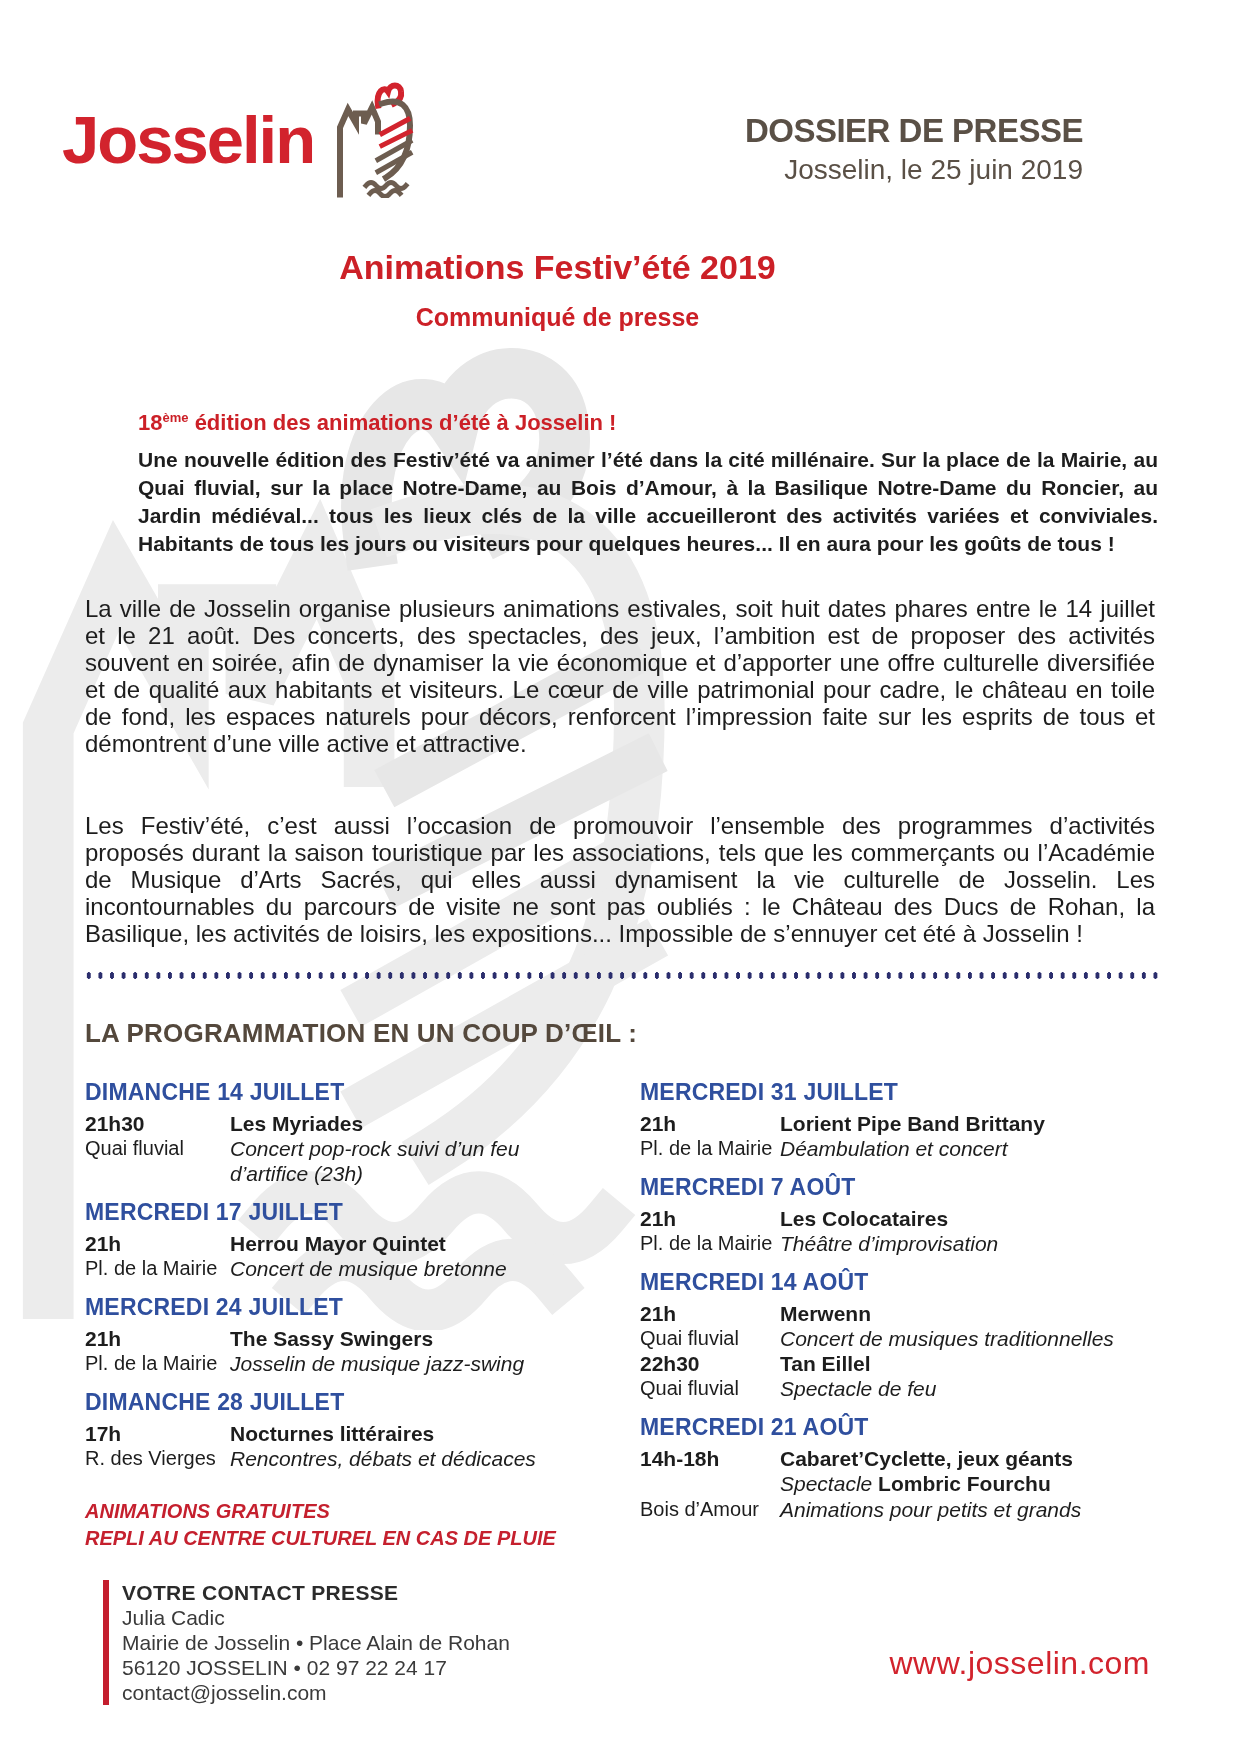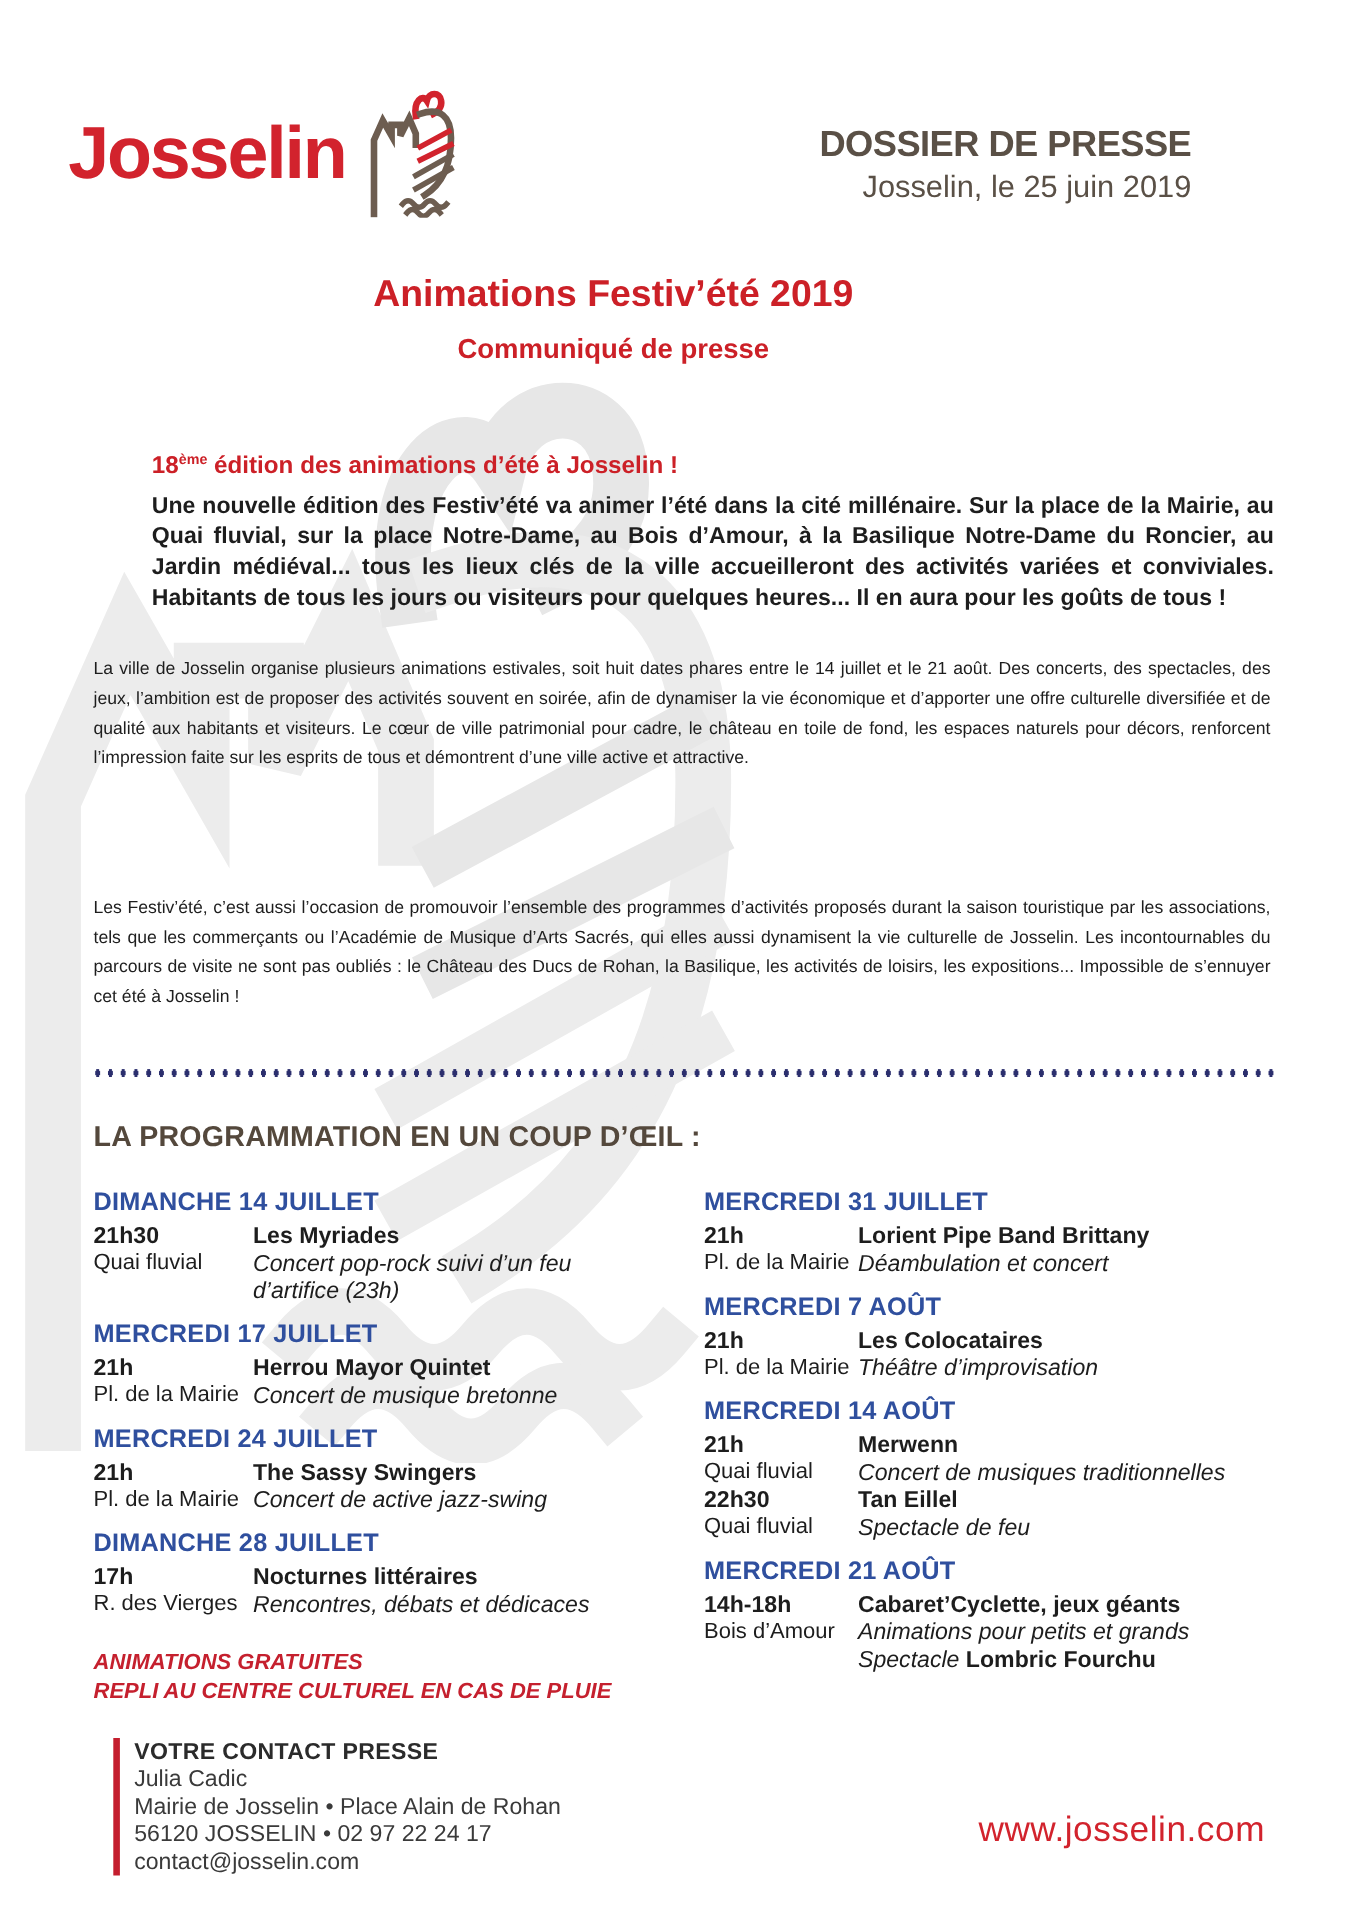--- a/index.html
+++ b/index.html
@@ -20,21 +20,21 @@
   
   .title-block{position:absolute;left:40px;top:248px;width:1035px;text-align:center;z-index:1;}
   .title-block h1{margin:0;font-size:34px;font-weight:bold;color:#cc2027;}
   .title-block h2{margin:16px 0 0 0;font-size:25px;font-weight:bold;color:#cc2027;}
 
   
   .intro-heading{position:absolute;left:138px;top:410px;font-size:22px;font-weight:bold;color:#cc2027;z-index:1;}
   .intro-heading sup{font-size:13px;}
   .lead{position:absolute;left:138px;top:446px;width:1020px;margin:0;font-size:21px;font-weight:bold;
         line-height:28px;text-align:justify;z-index:1;}
-  .body{position:absolute;left:85px;width:1070px;margin:0;font-size:16px;line-height:27px;
+  .body{position:absolute;left:85px;width:1070px;margin:0;font-size:24px;line-height:27px;
         text-align:justify;z-index:1;}
   .p1{top:595px;}
   .p2{top:812px;}
 
   
   .dotted{position:absolute;left:83px;top:971px;width:1077px;height:9px;z-index:1;
           background-image:radial-gradient(ellipse 2.3px 3.6px at center,#2b2e6d 97%,transparent 100%);
           background-size:11.6px 9px;background-repeat:repeat-x;}
 
   
@@ -134,21 +134,21 @@
         </div>
       </div>
       <div class="pevent">
         <div class="pdate">MERCREDI 24 JUILLET</div>
         <div class="prow">
           <span class="plabel b">21h</span>
           <span class="ptext b">The Sassy Swingers</span>
         </div>
         <div class="prow">
           <span class="plabel">Pl. de la Mairie</span>
-          <span class="ptext i">Concert de active jazz-swing</span>
+          <span class="ptext i">Josselin de musique jazz-swing</span>
         </div>
       </div>
       <div class="pevent">
         <div class="pdate">DIMANCHE 28 JUILLET</div>
         <div class="prow">
           <span class="plabel b">17h</span>
           <span class="ptext b">Nocturnes littéraires</span>
         </div>
         <div class="prow">
           <span class="plabel">R. des Vierges</span>
@@ -198,26 +198,26 @@
           <span class="ptext i">Spectacle de feu</span>
         </div>
       </div>
       <div class="pevent">
         <div class="pdate">MERCREDI 21 AOÛT</div>
         <div class="prow">
           <span class="plabel b">14h-18h</span>
           <span class="ptext b">Cabaret’Cyclette, jeux géants</span>
         </div>
         <div class="prow">
+          <span class="plabel"></span>
+          <span class="ptext"><span class="i">Spectacle </span><span class="b">Lombric Fourchu</span></span>
+        </div>
+        <div class="prow">
           <span class="plabel">Bois d’Amour</span>
           <span class="ptext i">Animations pour petits et grands</span>
-        </div>
-        <div class="prow">
-          <span class="plabel"></span>
-          <span class="ptext"><span class="i">Spectacle </span><span class="b">Lombric Fourchu</span></span>
         </div>
       </div>
     </div>
 
   <div class="notice">
     <div>ANIMATIONS GRATUITES</div>
     <div>REPLI AU CENTRE CULTUREL EN CAS DE PLUIE</div>
   </div>
 
   <div class="contact">

